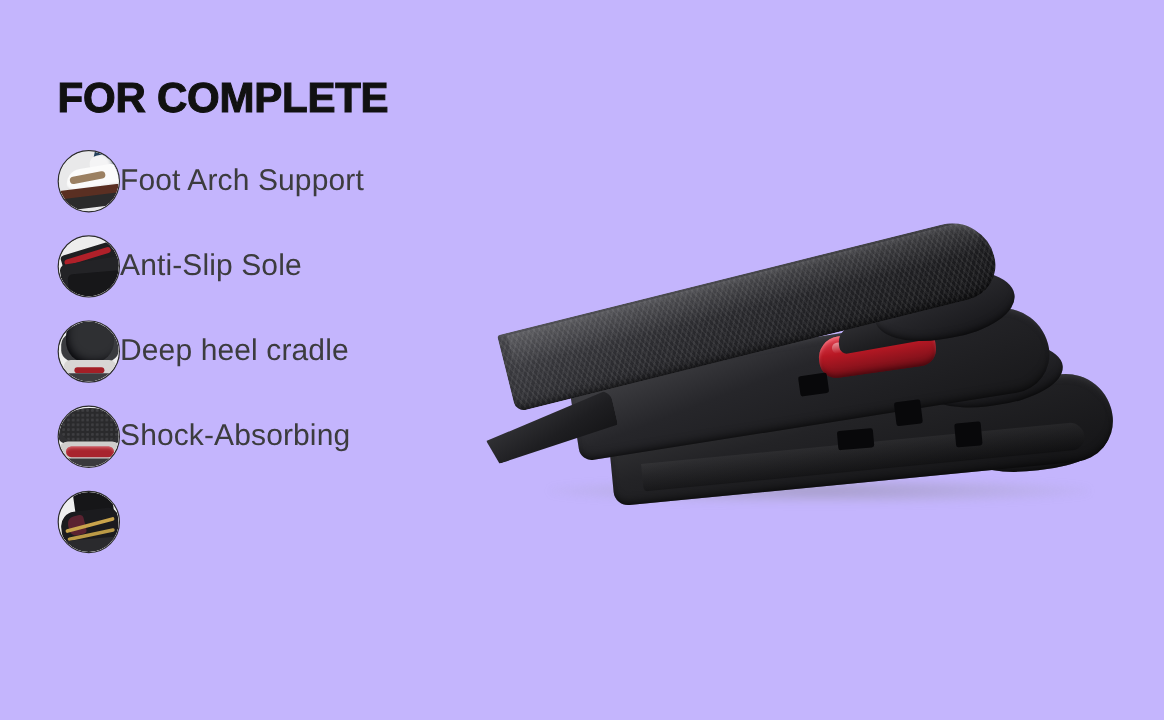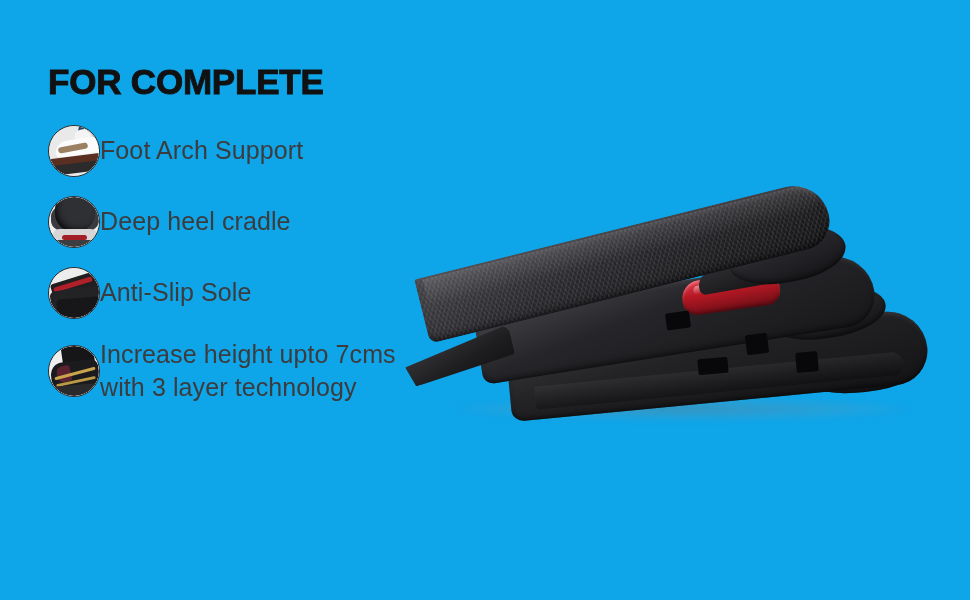--- a/index.html
+++ b/index.html
@@ -13,21 +13,21 @@
     overflow: hidden;
     background: #e5e5e5;
     font-family: "Liberation Sans", sans-serif;
     -webkit-font-smoothing: antialiased;
   }
 
   #poster {
     position: relative;
     width: 970px;
     height: 600px;
-    background: #0ea5e9;
+    background: #c4b5fd;
     overflow: hidden;
   }
 
   
   .left-col {
     position: absolute;
     left: 48px;
     top: 62px;
     width: 430px;
   }
@@ -493,63 +493,73 @@
               <i class="tread"></i>
           </span>
         </span>
         <span class="feature-text">
           <span class="ft-line">Foot Arch Support</span>
         </span>
       </li>
 
       <li class="feature-row">
         <span class="icon-circle">
+          <span class="icon-art ic-slip">
+            <i class="wedge"></i>
+              <i class="red"></i>
+            <i class="blk2"></i>
+              <i class="edge"></i>
+          </span>
+        </span>
+        <span class="feature-text">
+          <span class="ft-line">Anti-Slip Sole</span>
+        </span>
+      </li>
+
+      <li class="feature-row">
+        <span class="icon-circle">
           <span class="icon-art ic-heel">
             <i class="cup2"></i>
               <i class="cup"></i>
             <i class="rim"></i>
               <i class="redline"></i>
               <i class="base"></i>
           </span>
         </span>
         <span class="feature-text">
           <span class="ft-line">Deep heel cradle</span>
         </span>
       </li>
 
       <li class="feature-row">
         <span class="icon-circle">
-          <span class="icon-art ic-slip">
-            <i class="wedge"></i>
-              <i class="red"></i>
-            <i class="blk2"></i>
-              <i class="edge"></i>
+          <span class="icon-art ic-shock">
+            <i class="pad2"></i>
+              <i class="pad"></i>
+            <i class="clear"></i>
+              <i class="air"></i>
+              <i class="btm"></i>
           </span>
         </span>
         <span class="feature-text">
-          <span class="ft-line">Anti-Slip Sole</span>
+          <span class="ft-line">Shock-Absorbing</span>
         </span>
       </li>
-
 
       <li class="feature-row two-line">
         <span class="icon-circle">
           <span class="icon-art ic-boot">
             <i class="shaft"></i>
               <i class="body"></i>
               <i class="tongue"></i>
             <i class="lace1"></i>
               <i class="lace2"></i>
               <i class="sole"></i>
           </span>
         </span>
-        <span class="feature-text">
-          <span class="ft-line">Increase height upto 7cms</span>
-          <span class="ft-line">with 3 layer technology</span>
-        </span>
       </li>
 
     </ul>
   </div>
 
   <div class="product">
     <div class="prod-shadow"></div>
 
     <div class="heel-cap-bot"></div>
     <div class="layer-bottom"></div>

